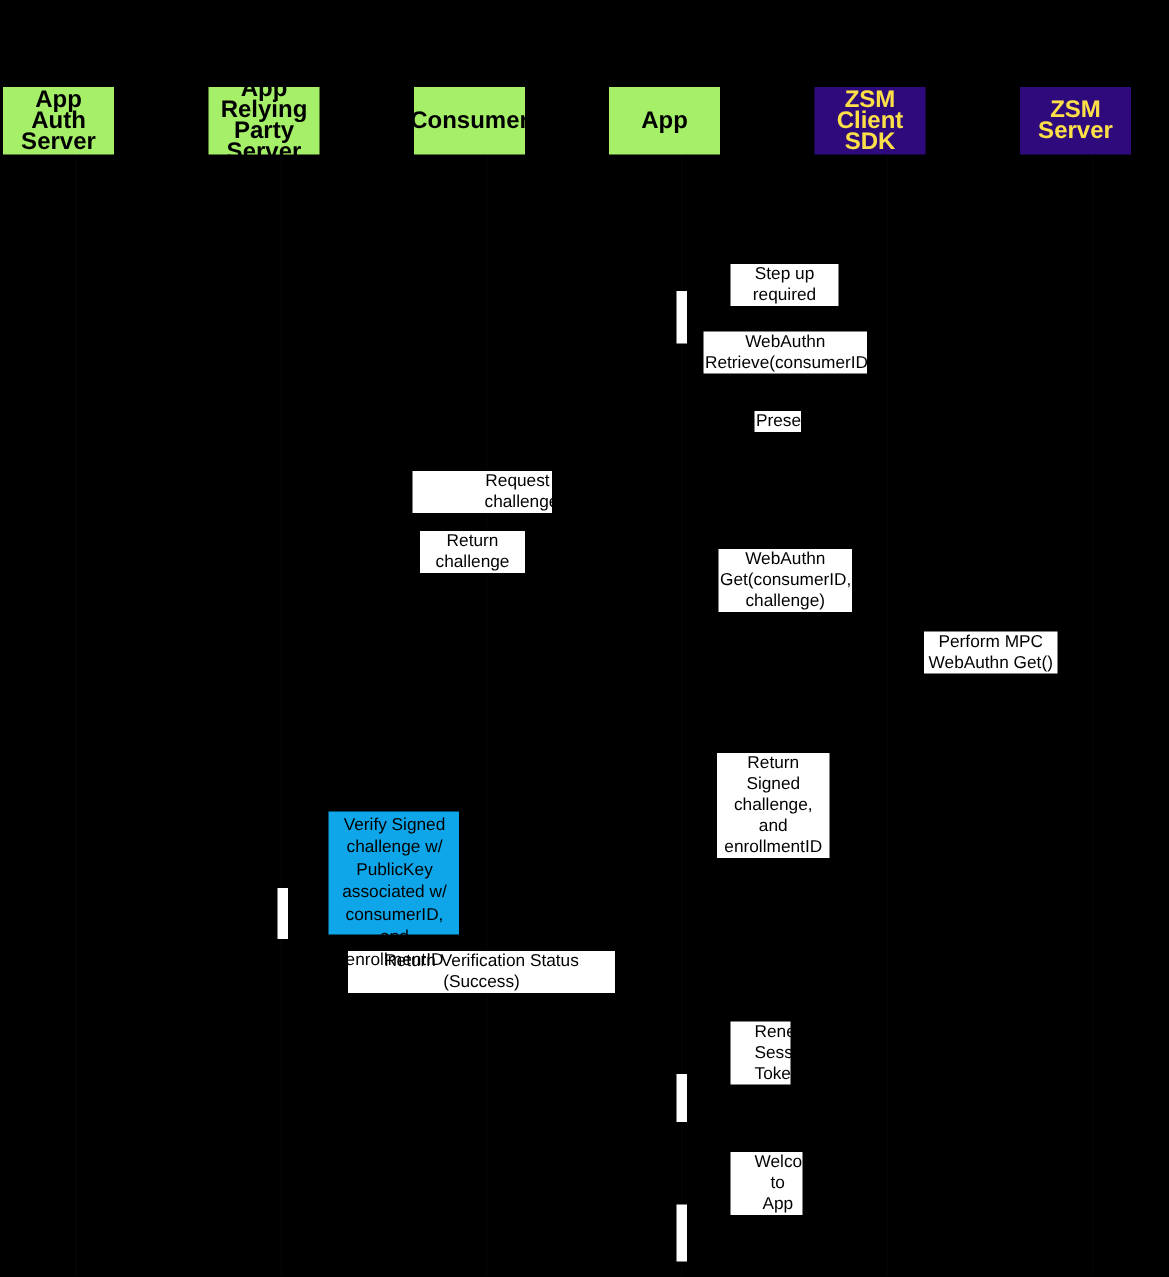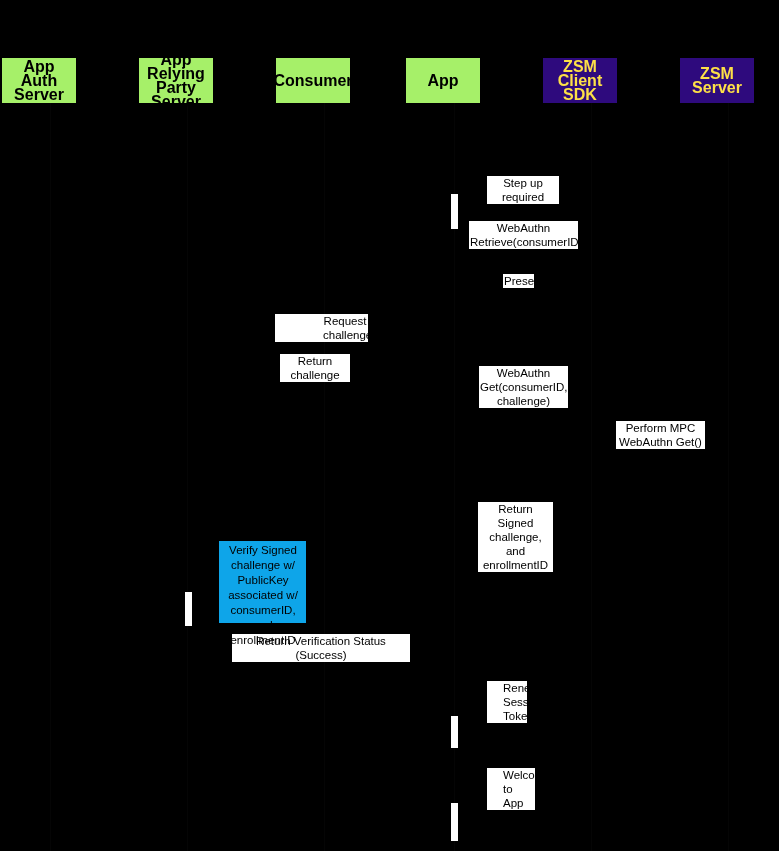--- a/index.html
+++ b/index.html
@@ -48,21 +48,21 @@
     background: #ffffff;
     color: #000000;
     font-size: 11.5px;
     line-height: 14px;
     text-align: center;
     white-space: pre-line;
     box-sizing: border-box;
     padding: 0 1px;
   }
   .msg.left {
-    text-align: left;
+    text-align: center;
     padding-left: 16px;
   }
   
   .note {
     position: absolute;
     background: #0ea5e9;
     color: #000000;
     font-size: 11.5px;
     line-height: 15px;
     text-align: center;

